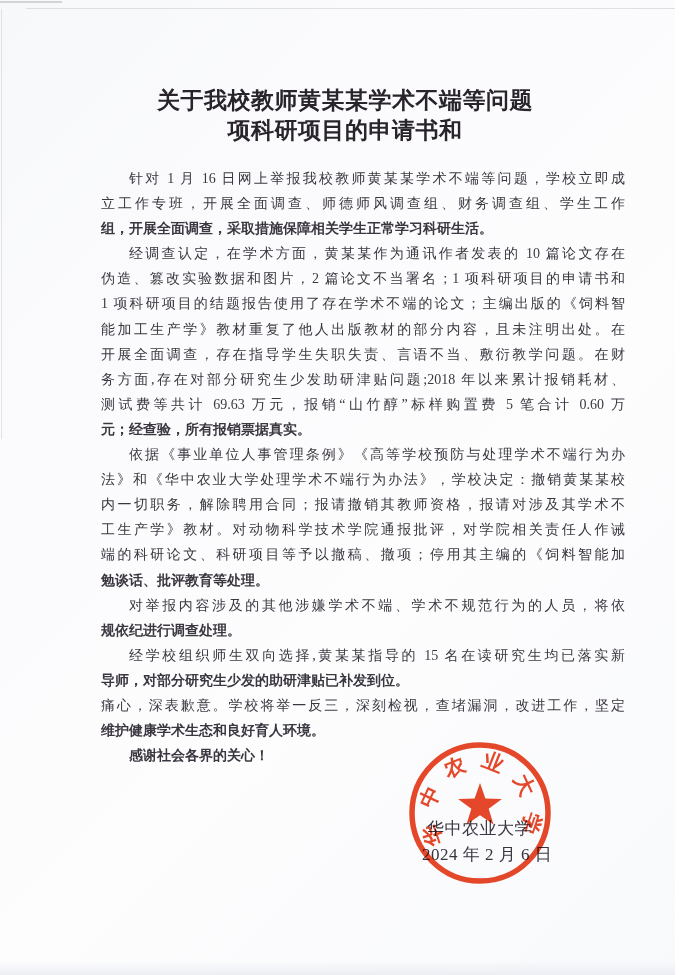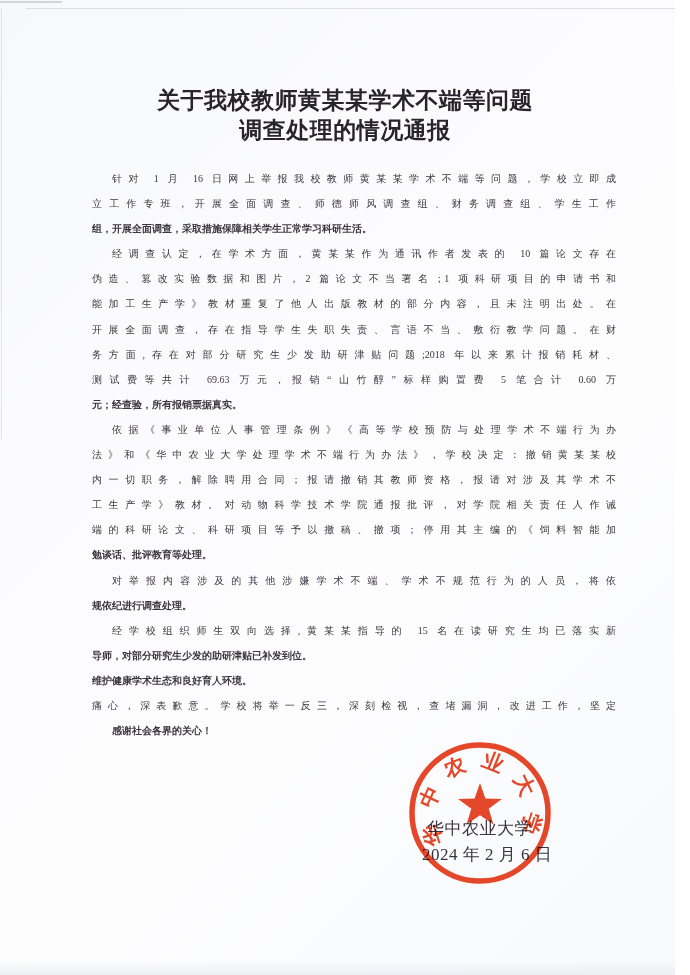--- a/index.html
+++ b/index.html
@@ -40,22 +40,22 @@
     text-align: center;
     font-size: 23px;
     line-height: 30px;
     font-weight: bold;
     color: #29242c;
     letter-spacing: 0.5px;
   }
   
   .doc-body {
     position: absolute;
-    top: 166px; left: 92px; width: 524px;
-    font-size: 10px;
+    top: 166px; left: 101px; width: 524px;
+    font-size: 14px;
     line-height: 25.1px;
     color: #3b3740;
   }
   .line {
     text-align: justify;
     text-align-last: justify;
     white-space: nowrap;
   }
   .line.first { text-indent: 2em; }
   .line.last  { text-align-last: left; white-space: normal; font-weight: bold; }
@@ -95,52 +95,53 @@
 
 <div class="page">
 
   <div class="edge-corner"></div>
   <div class="edge-top"></div>
   <div class="edge-left"></div>
   <div class="edge-bottom"></div>
 
   <div class="doc-title">
     <div>关于我校教师黄某某学术不端等问题</div>
-    <div>调查处理的情况通报</div>
+    <div>项科研项目的申请书和</div>
   </div>
 
   <div class="doc-body">
 
     <div class="line first">针对 1 月 16 日网上举报我校教师黄某某学术不端等问题，学校立即成</div>
     <div class="line">立工作专班，开展全面调查、师德师风调查组、财务调查组、学生工作</div>
     <div class="line last">组，开展全面调查，采取措施保障相关学生正常学习科研生活。</div>
 
     <div class="line first">经调查认定，在学术方面，黄某某作为通讯作者发表的 10 篇论文存在</div>
     <div class="line">伪造、篡改实验数据和图片，2 篇论文不当署名；1 项科研项目的申请书和</div>
+    <div class="line">1 项科研项目的结题报告使用了存在学术不端的论文；主编出版的《饲料智</div>
     <div class="line">能加工生产学》教材重复了他人出版教材的部分内容，且未注明出处。在</div>
     <div class="line">开展全面调查，存在指导学生失职失责、言语不当、敷衍教学问题。在财</div>
     <div class="line">务方面,存在对部分研究生少发助研津贴问题;2018 年以来累计报销耗材、</div>
     <div class="line">测试费等共计 69.63 万元，报销“山竹醇”标样购置费 5 笔合计 0.60 万</div>
     <div class="line last">元；经查验，所有报销票据真实。</div>
 
     <div class="line first">依据《事业单位人事管理条例》《高等学校预防与处理学术不端行为办</div>
     <div class="line">法》和《华中农业大学处理学术不端行为办法》，学校决定：撤销黄某某校</div>
     <div class="line">内一切职务，解除聘用合同；报请撤销其教师资格，报请对涉及其学术不</div>
     <div class="line">工生产学》教材。对动物科学技术学院通报批评，对学院相关责任人作诫</div>
     <div class="line">端的科研论文、科研项目等予以撤稿、撤项；停用其主编的《饲料智能加</div>
     <div class="line last">勉谈话、批评教育等处理。</div>
 
     <div class="line first">对举报内容涉及的其他涉嫌学术不端、学术不规范行为的人员，将依</div>
     <div class="line last">规依纪进行调查处理。</div>
 
     <div class="line first">经学校组织师生双向选择,黄某某指导的 15 名在读研究生均已落实新</div>
     <div class="line last">导师，对部分研究生少发的助研津贴已补发到位。</div>
 
+    <div class="line">痛心，深表歉意。学校将举一反三，深刻检视，查堵漏洞，改进工作，坚定</div>
     <div class="line last">维护健康学术生态和良好育人环境。</div>
-    <div class="line">痛心，深表歉意。学校将举一反三，深刻检视，查堵漏洞，改进工作，坚定</div>
 
     <div class="line first last">感谢社会各界的关心！</div>
   </div>
 
   <div class="sig-name">华中农业大学</div>
   <div class="sig-date">2024 年 2 月 6 日</div>
 
   <svg class="seal" viewBox="-80 -80 160 160">
     <circle r="68" fill="none" stroke-width="5.5" stroke="#e73a19"></circle>
     <defs>

